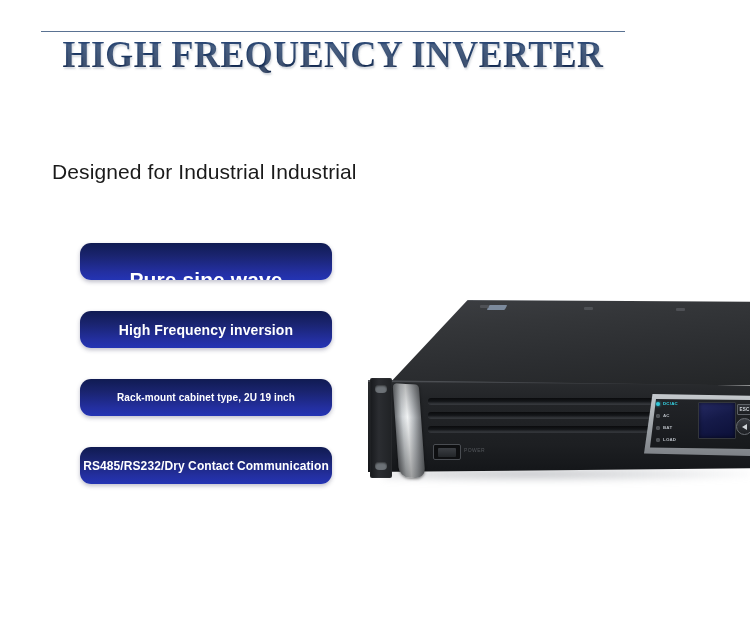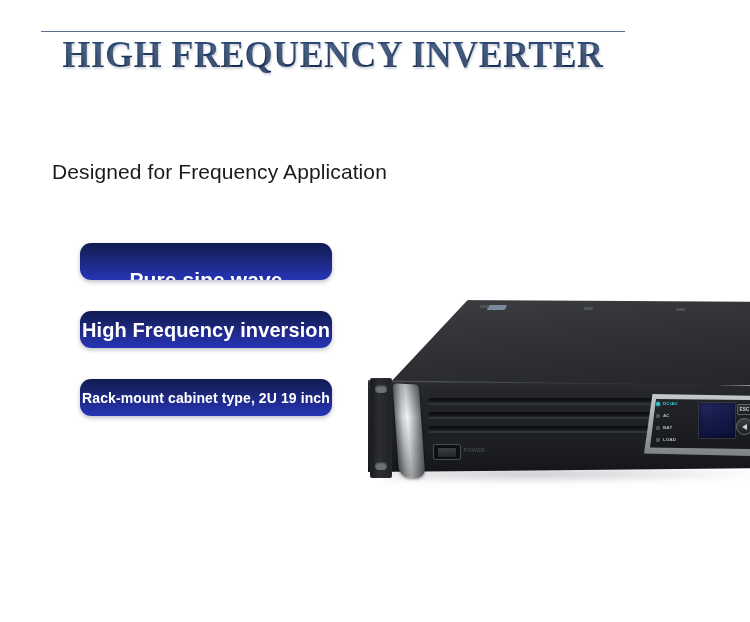--- a/index.html
+++ b/index.html
@@ -96,22 +96,22 @@
     margin-bottom: 31px;
     overflow: hidden;
   }
   .feature-pill .pill-label {
     white-space: nowrap;
     font-weight: bold;
     letter-spacing: 0.1px;
     line-height: 1;
   }
   .pill-size-xl .pill-label { font-size: 21px; margin-top: 36px; }
-  .pill-size-lg .pill-label { font-size: 20px; }
-  .pill-size-md .pill-label { font-size: 14px; }
+  .pill-size-lg .pill-label { font-size: 14px; }
+  .pill-size-md .pill-label { font-size: 10px; }
   .pill-size-sm .pill-label { font-size: 12px; }
 
   
   #product-photo {
     position: absolute;
     left: 368px;
     top: 300px;
     width: 382px;
     height: 190px;
   }
@@ -363,36 +363,39 @@
   }
 </style>
 </head>
 <body>
 
 <div id="heading-block">
   <div id="title-rule"></div>
   <div id="sub-title">HIGH FREQUENCY  INVERTER</div>
 </div>
 
-<div id="tagline">Designed for Frequency Application</div>
+<div id="tagline">Designed for Industrial Industrial</div>
 
 <div id="feature-list">
 
   <div class="feature-pill pill-size-xl">
     <span class="pill-label">Pure sine wave</span>
   </div>
 
   <div class="feature-pill pill-size-lg">
     <span class="pill-label">High Frequency inversion</span>
   </div>
 
   <div class="feature-pill pill-size-md">
     <span class="pill-label">Rack-mount cabinet type, 2U 19 inch</span>
   </div>
 
+  <div class="feature-pill pill-size-sm">
+    <span class="pill-label">RS485/RS232/Dry Contact Communication</span>
+  </div>
 
 
 </div>
 
 <div id="product-photo">
 
   <div id="device-shadow"></div>
 
   <div id="device-top">
     <div id="device-top-hilite"></div>

